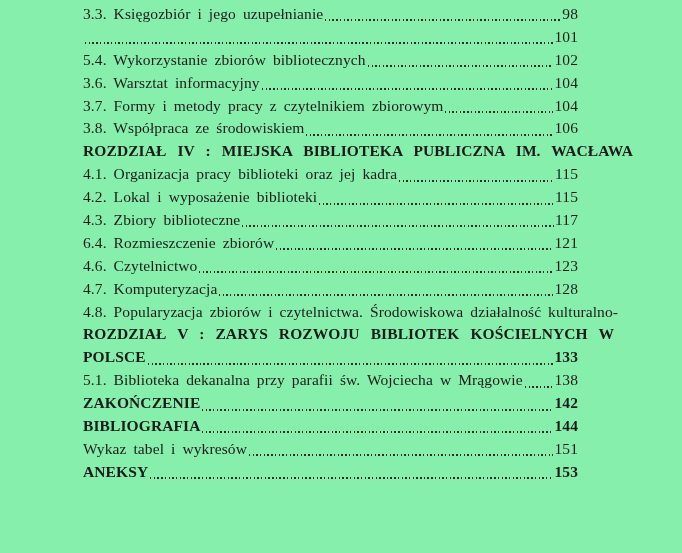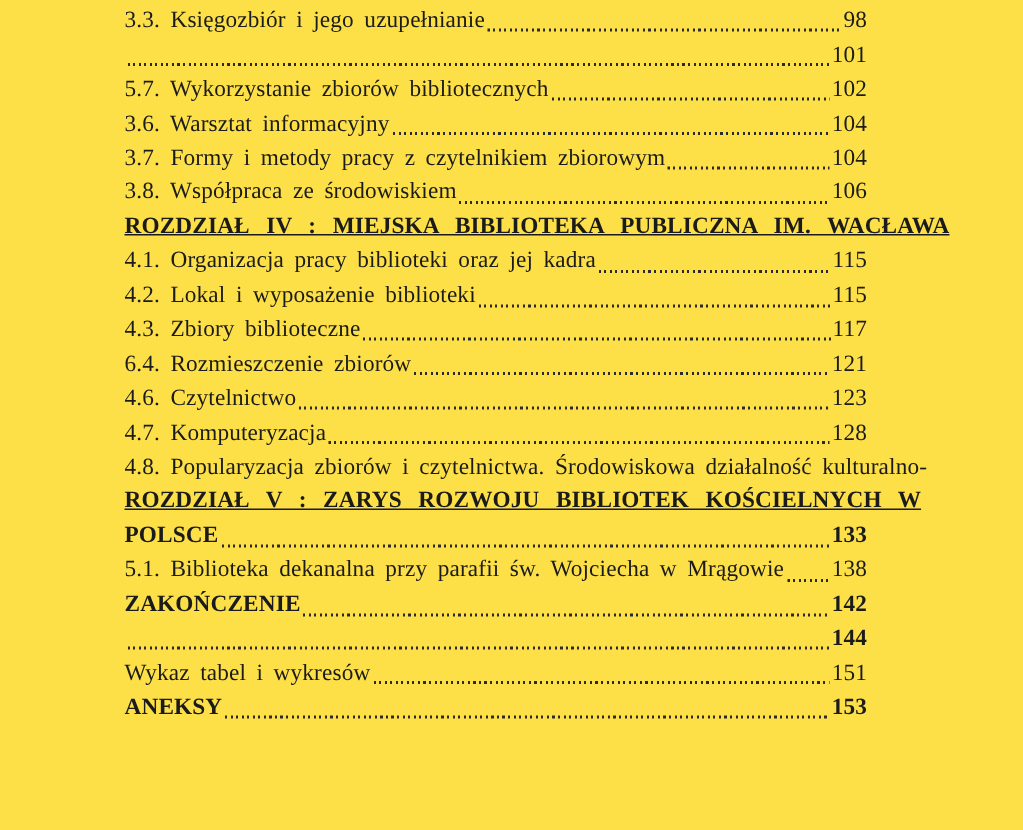--- a/index.html
+++ b/index.html
@@ -11,21 +11,21 @@
     height: 553px;
     overflow: hidden;
     background: #fffefa;
     font-family: "Liberation Serif", "DejaVu Serif", serif;
     color: #1b1b1b;
     position: relative;
   }
   .page {
     position: absolute;
     inset: 0;
-    background: #fde047;
+    background: #86efac;
   }
   .toc {
     position: absolute;
     left: 83px;
     top: 3px;
     width: 495px;
   }
   .row {
     display: flex;
     align-items: baseline;
@@ -34,21 +34,20 @@
     font-size: 15.5px;
     white-space: nowrap;
     word-spacing: 3px;
     letter-spacing: 0.1px;
   }
   .row.bold {
     font-weight: bold;
   }
   .row.stretch {
     word-spacing: 7px;
-    text-decoration: underline;
   }
   .label {
     flex: 0 0 auto;
   }
   .dots {
     flex: 1 1 auto;
     height: 2px;
     align-self: flex-end;
     margin: 0 1px 4.5px 2px;
     background-image: repeating-linear-gradient(
@@ -75,21 +74,21 @@
     <span class="dots"></span>
     <span class="pagenum">98</span>
   </div>
 
   <div class="row">
     <span class="dots"></span>
     <span class="pagenum">101</span>
   </div>
 
   <div class="row">
-    <span class="label">5.7. Wykorzystanie zbiorów bibliotecznych</span>
+    <span class="label">5.4. Wykorzystanie zbiorów bibliotecznych</span>
     <span class="dots"></span>
     <span class="pagenum">102</span>
   </div>
 
   <div class="row">
     <span class="label">3.6. Warsztat informacyjny</span>
     <span class="dots"></span>
     <span class="pagenum">104</span>
   </div>
 
@@ -171,20 +170,21 @@
     <span class="pagenum">138</span>
   </div>
 
   <div class="row bold">
     <span class="label">ZAKOŃCZENIE</span>
     <span class="dots"></span>
     <span class="pagenum">142</span>
   </div>
 
   <div class="row bold">
+    <span class="label">BIBLIOGRAFIA</span>
     <span class="dots"></span>
     <span class="pagenum">144</span>
   </div>
 
   <div class="row">
     <span class="label">Wykaz tabel i wykresów</span>
     <span class="dots"></span>
     <span class="pagenum">151</span>
   </div>
 

